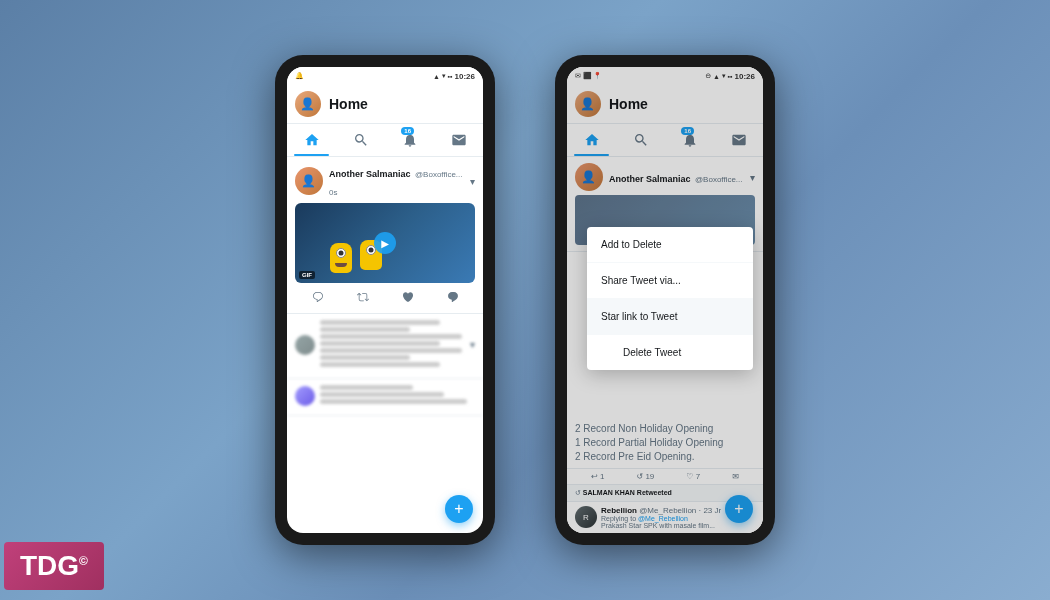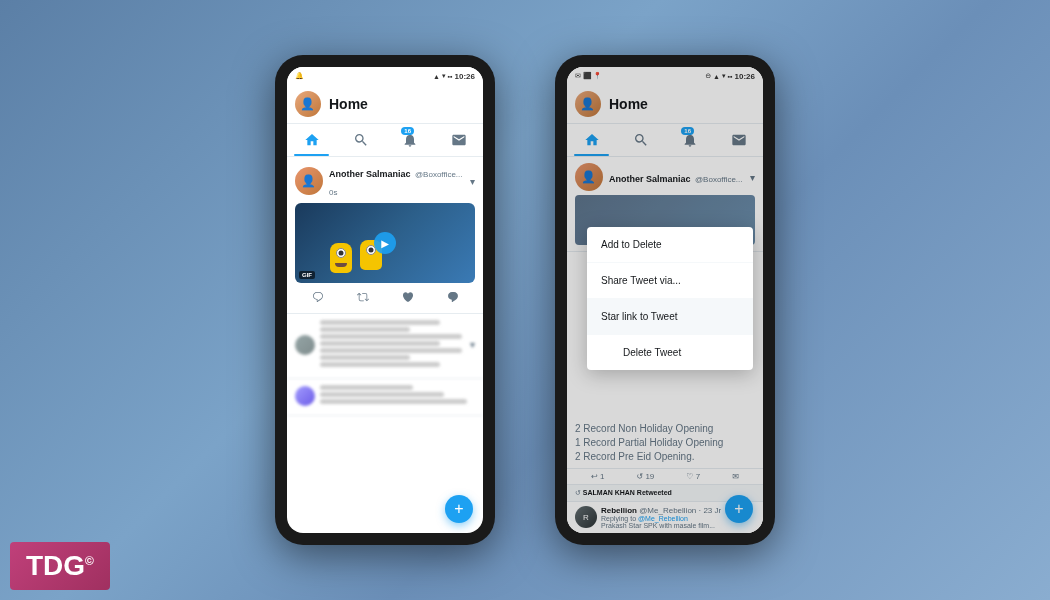--- a/index.html
+++ b/index.html
@@ -13,21 +13,21 @@
       justify-content: center;
       font-family: 'Helvetica Neue', Arial, sans-serif;
       position: relative;
       overflow: hidden;
     }
 
     
     .tdg-watermark {
       position: absolute;
       bottom: 10px;
-      left: 10px;
+      left: 4px;
       background: linear-gradient(135deg, #c0407a, #a03060);
       color: white;
       font-size: 28px;
       font-weight: 900;
       padding: 8px 16px;
       border-radius: 4px;
       z-index: 100;
     }
     .tdg-watermark sup {
       font-size: 12px;

